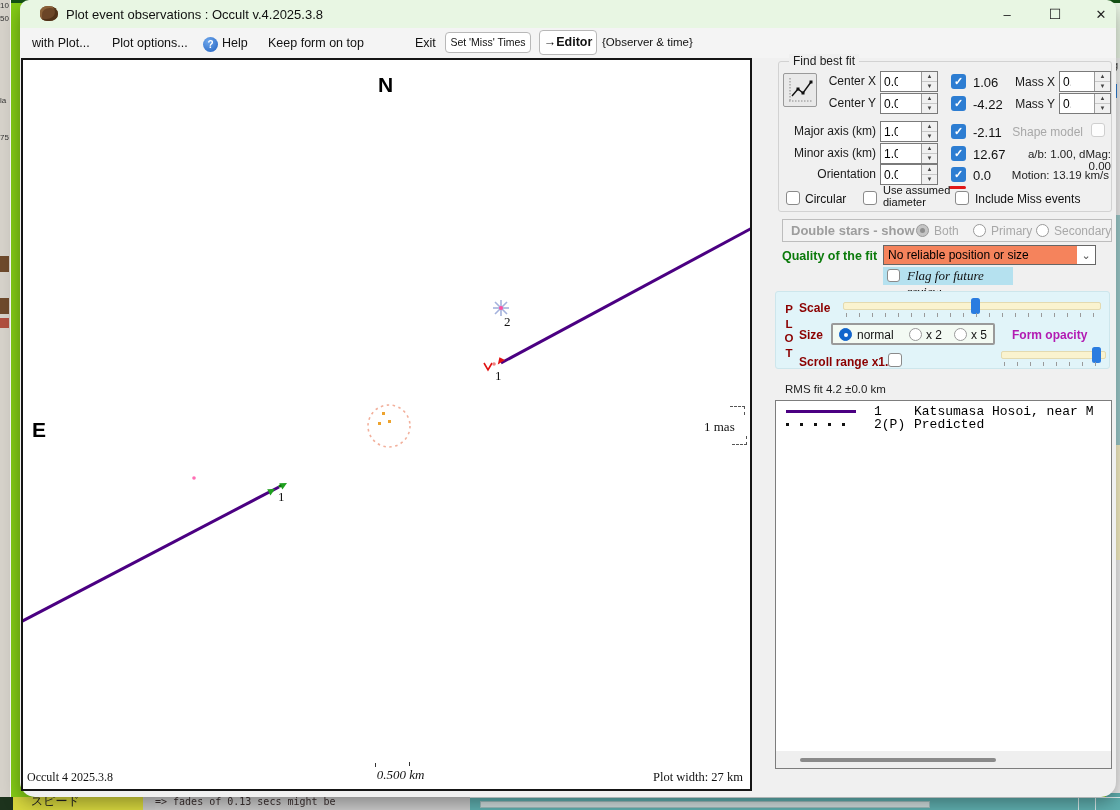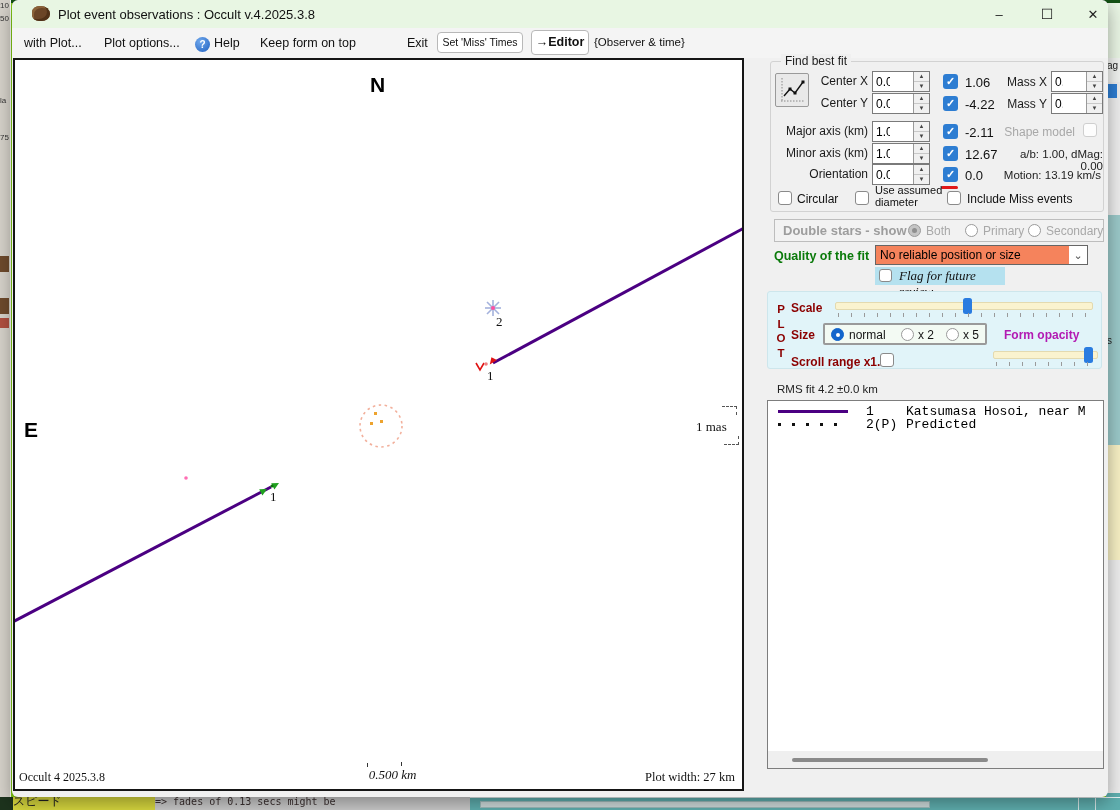--- a/index.html
+++ b/index.html
@@ -12,30 +12,30 @@
   
   .bg-topline { left:0; top:0; width:1120px; height:3px; background:#145214; }
   .bg-left { left:0; top:0; width:11px; height:810px; background:#d6d2ca; border-right:1px solid #fff; font-size:8px; color:#333; }
   .bg-left .frag { position:absolute; left:0; }
   .bg-left .blob { position:absolute; left:0; width:9px; background:#6e4a2c; }
   .bg-right { left:1106px; top:0; width:14px; height:810px; background:#ededed; }
   .bg-right .band { position:absolute; left:0; width:14px; }
   .bg-right .frag { position:absolute; left:1px; font-size:10px; color:#222; }
   .bg-bottom { left:0; top:797px; width:1120px; height:13px; background:#c9c9c9; }
   .bb-darkedge { left:0; top:0; width:13px; height:13px; background:#1d331d; position:absolute; }
-  .bb-yellow { left:13px; top:0; width:142px; height:13px; background:#d8d83e; position:absolute; overflow:hidden; }
+  .bb-yellow { left:13px; top:0; width:130px; height:13px; background:#d8d83e; position:absolute; overflow:hidden;padding-left:18px; }
   .bb-yellow span { display:block; margin-top:-4px; font-family:"DejaVu Sans Mono", monospace; font-size:12px; color:#222; }
   .bb-gray { left:155px; top:0; width:315px; height:13px; background:#cbcbcb; position:absolute; overflow:hidden; }
   .bb-gray span { display:block; margin-top:-1px; font-family:"DejaVu Sans Mono", monospace; font-size:10px; color:#3a2f2f; }
   .bb-teal { left:470px; top:0; width:650px; height:13px; background:#5fafaf; border-top:1px solid #e8f2f2; position:absolute; }
   .bb-teal .inner { position:absolute; left:10px; top:3px; width:450px; height:7px; background:#cfdcdc; border:1px solid #9fbcbc; }
   .bb-teal .sep { position:absolute; top:0; width:1px; height:13px; background:#d8e8e8; }
 
   
-  .win { left:12px; top:0; width:1096px; height:797px; background:#f0f0f0; border-radius:6px; box-shadow:0 6px 18px rgba(0,0,0,.35); }
+  .win { left:20px; top:0; width:1096px; height:797px; background:#f0f0f0; border-radius:15px; box-shadow:0 6px 18px rgba(0,0,0,.35); }
   .titlebar { position:absolute; left:0; top:0; width:100%; height:28px; background:#e8f6e3; border-radius:9px 9px 0 0; }
   .app-icon { position:absolute; left:20px; top:6px; width:18px; height:15px; background:#6b4527; border-radius:46% 58% 50% 44%; box-shadow:inset -3px -2px 0 #503118, inset 2px 2px 0 #8a6138; }
   .title-text { position:absolute; left:46px; top:7px; font-size:13px; color:#111; }
   .winbtn { position:absolute; top:4px; width:34px; height:21px; text-align:center; font-size:13px; color:#222; line-height:21px; cursor:default; }
 
   .menubar { position:absolute; left:0; top:28px; width:100%; height:30px; background:#f4f4f4; }
   .menu-item { position:absolute; top:36px; font-size:12.5px; color:#111; }
   .help-icon { position:absolute; left:183px; top:37px; width:15px; height:15px; border-radius:50%; background:radial-gradient(circle at 35% 30%, #6fa8ec, #2060c0); color:#fff; font-size:10px; font-weight:bold; text-align:center; line-height:15px; }
   .mini-btn { position:absolute; background:#fff; border:1px solid #b8b8b8; border-radius:4px; text-align:center; color:#111; }
   .btn-setmiss { left:425px; top:32px; width:86px; height:21px; font-size:10.5px; line-height:19px; }

